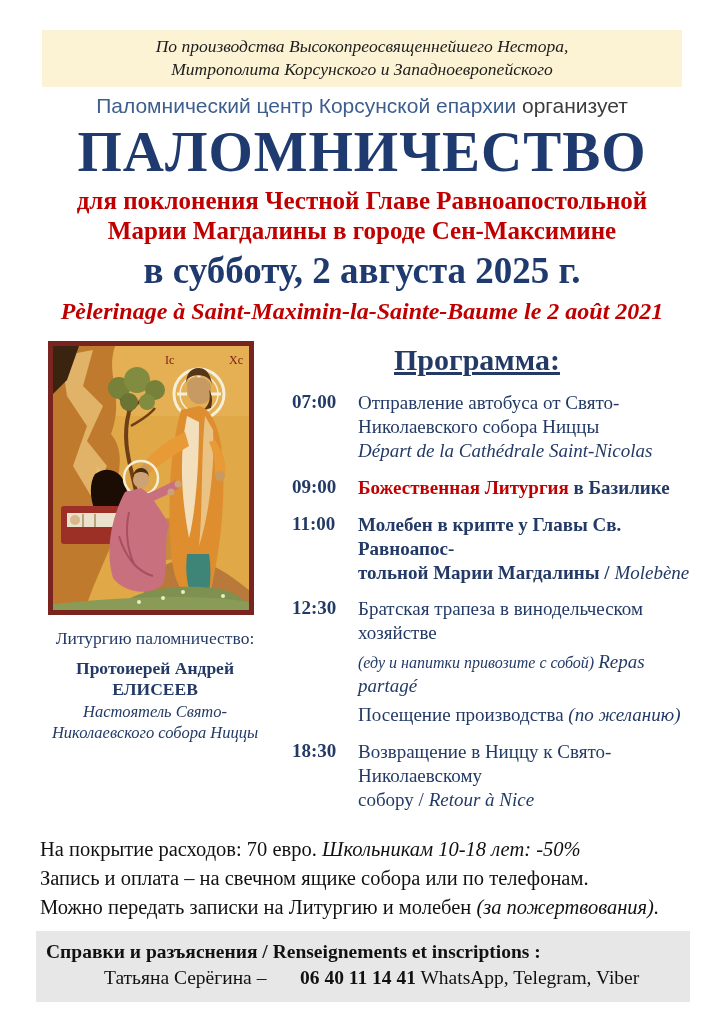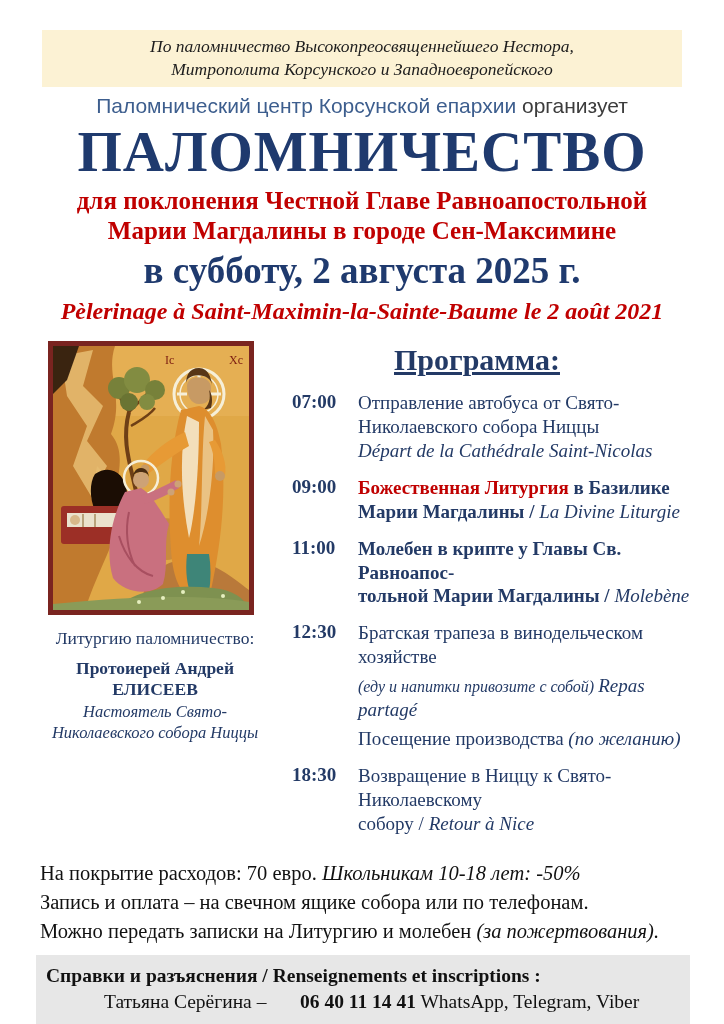--- a/index.html
+++ b/index.html
@@ -123,21 +123,21 @@
   .contact-row { padding-left: 58px; }
   .contact-name { display: inline-block; width: 196px; }
   .contact-phone { font-weight: bold; }
 </style>
 </head>
 <body>
 
 <div class="page">
 
   <div class="blessing-box">
-    <div>По паломничество Высокопреосвященнейшего Нестора,</div>
+    <div>По производства Высокопреосвященнейшего Нестора,</div>
     <div>Митрополита Корсунского и Западноевропейского</div>
   </div>
 
   <div class="organizer-line">
     <span class="blue">Паломнический центр Корсунской епархии</span><span class="dark"> организует</span>
   </div>
 
   <div class="page-title">ПАЛОМНИЧЕСТВО</div>
 
   <div class="subtitle">
@@ -248,21 +248,20 @@
           <div>Отправление автобуса от Свято-</div>
           <div>Николаевского собора Ниццы</div>
           <div class="fr">Départ de la Cathédrale Saint-Nicolas</div>
         </div>
       </div>
 
       <div class="program-item">
         <div class="time-label">09:00</div>
         <div class="item-body bold-item">
           <div><span class="red">Божественная Литургия</span><span> в Базилике</span></div>
-          <div><span>Марии Магдалины / </span><span class="fr">La Divine Liturgie</span></div>
         </div>
       </div>
 
       <div class="program-item">
         <div class="time-label">11:00</div>
         <div class="item-body bold-item">
           <div>Молебен в крипте у Главы Св. Равноапос-</div>
           <div><span>тольной Марии Магдалины / </span><span class="fr">Molebène</span></div>
         </div>
       </div>

